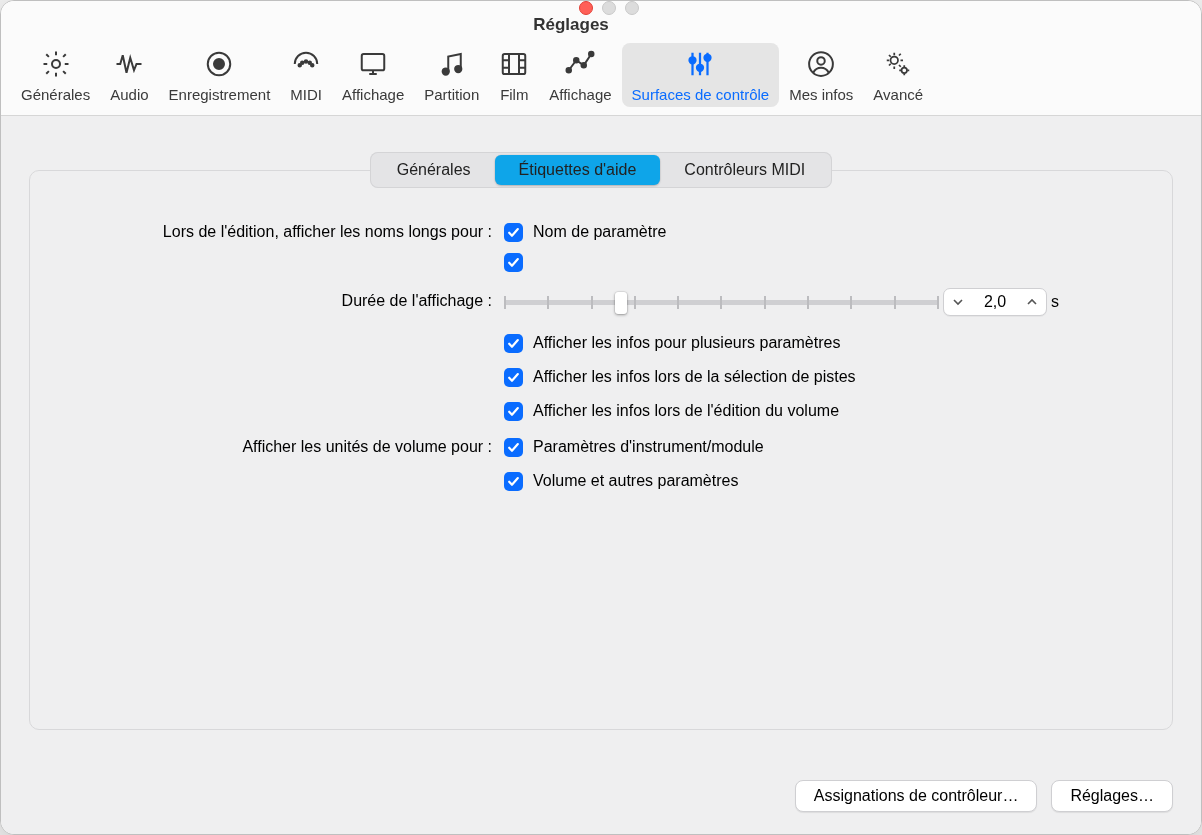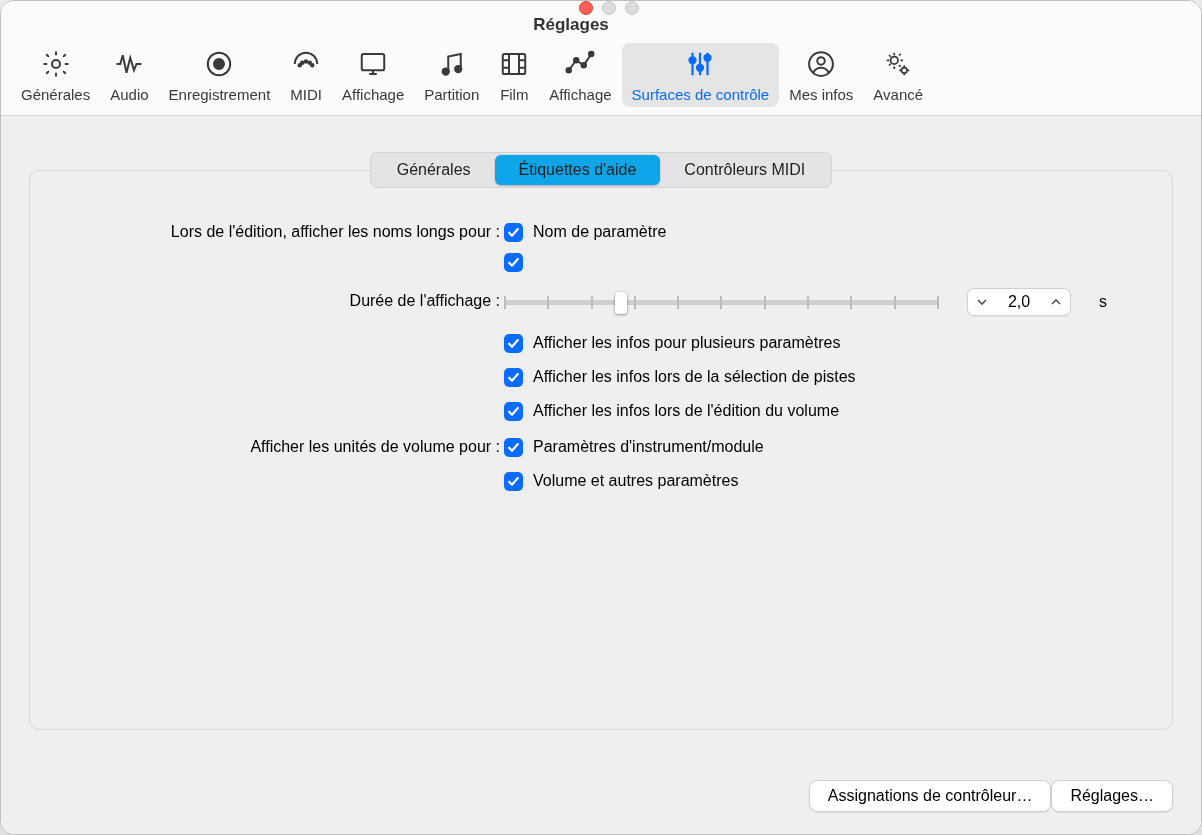--- a/index.html
+++ b/index.html
@@ -108,41 +108,41 @@
 
   .row {
     display:flex;
     align-items:flex-start;
     padding: 4px 0;
     font-size:16px;
   }
   .row .label {
     width: 474px;
     text-align:right;
-    padding-right: 4px;
+    padding-right: 12px;
     color:#000;
     line-height:26px;
   }
   .row .ctrl { flex:1; display:flex; flex-direction:column; gap:8px; }
 
   .chk {
     display:flex; align-items:center; gap:10px;
     line-height:26px;
     text-align:center;
   }
   .chkbox {
     width:19px; height:19px; border-radius:5px;
     background:#0a6cff;
     display:flex; align-items:center; justify-content:center;
     flex-shrink:0;
   }
   .chkbox svg { width:13px; height:13px; }
 
   .slider-row {
-    display:flex; align-items:center; gap:28px;
+    display:flex; align-items:center; gap:4px;
   }
   .slider {
     position:relative;
     width:435px; height:24px;
   }
   .slider .track {
     position:absolute; left:0; right:0; top:10px; height:5px;
     background:#cfcfd2; border-radius:3px;
   }
   .slider .ticks {
@@ -165,21 +165,21 @@
     height:28px;
     box-shadow: 0 1px 0 rgba(0,0,0,0.04);
     overflow:hidden;
   }
   .stepper .btn { width:28px; height:100%; display:flex; align-items:center; justify-content:center; color:#555; }
   .stepper .val { width:46px; text-align:center; font-size:16px; }
   .unit { font-size:16px; color:#000; }
 
   .footer {
     position:absolute; right:28px; bottom:22px;
-    display:flex; 
+    display:flex; gap:14px;
   }
   .btn-mac {
     background:#fff;
     border:1px solid #cfcfd2;
     border-radius:8px;
     padding: 6px 18px;
     font-size:16px;
     box-shadow: 0 1px 1px rgba(0,0,0,0.08);
     color:#000;
   }

